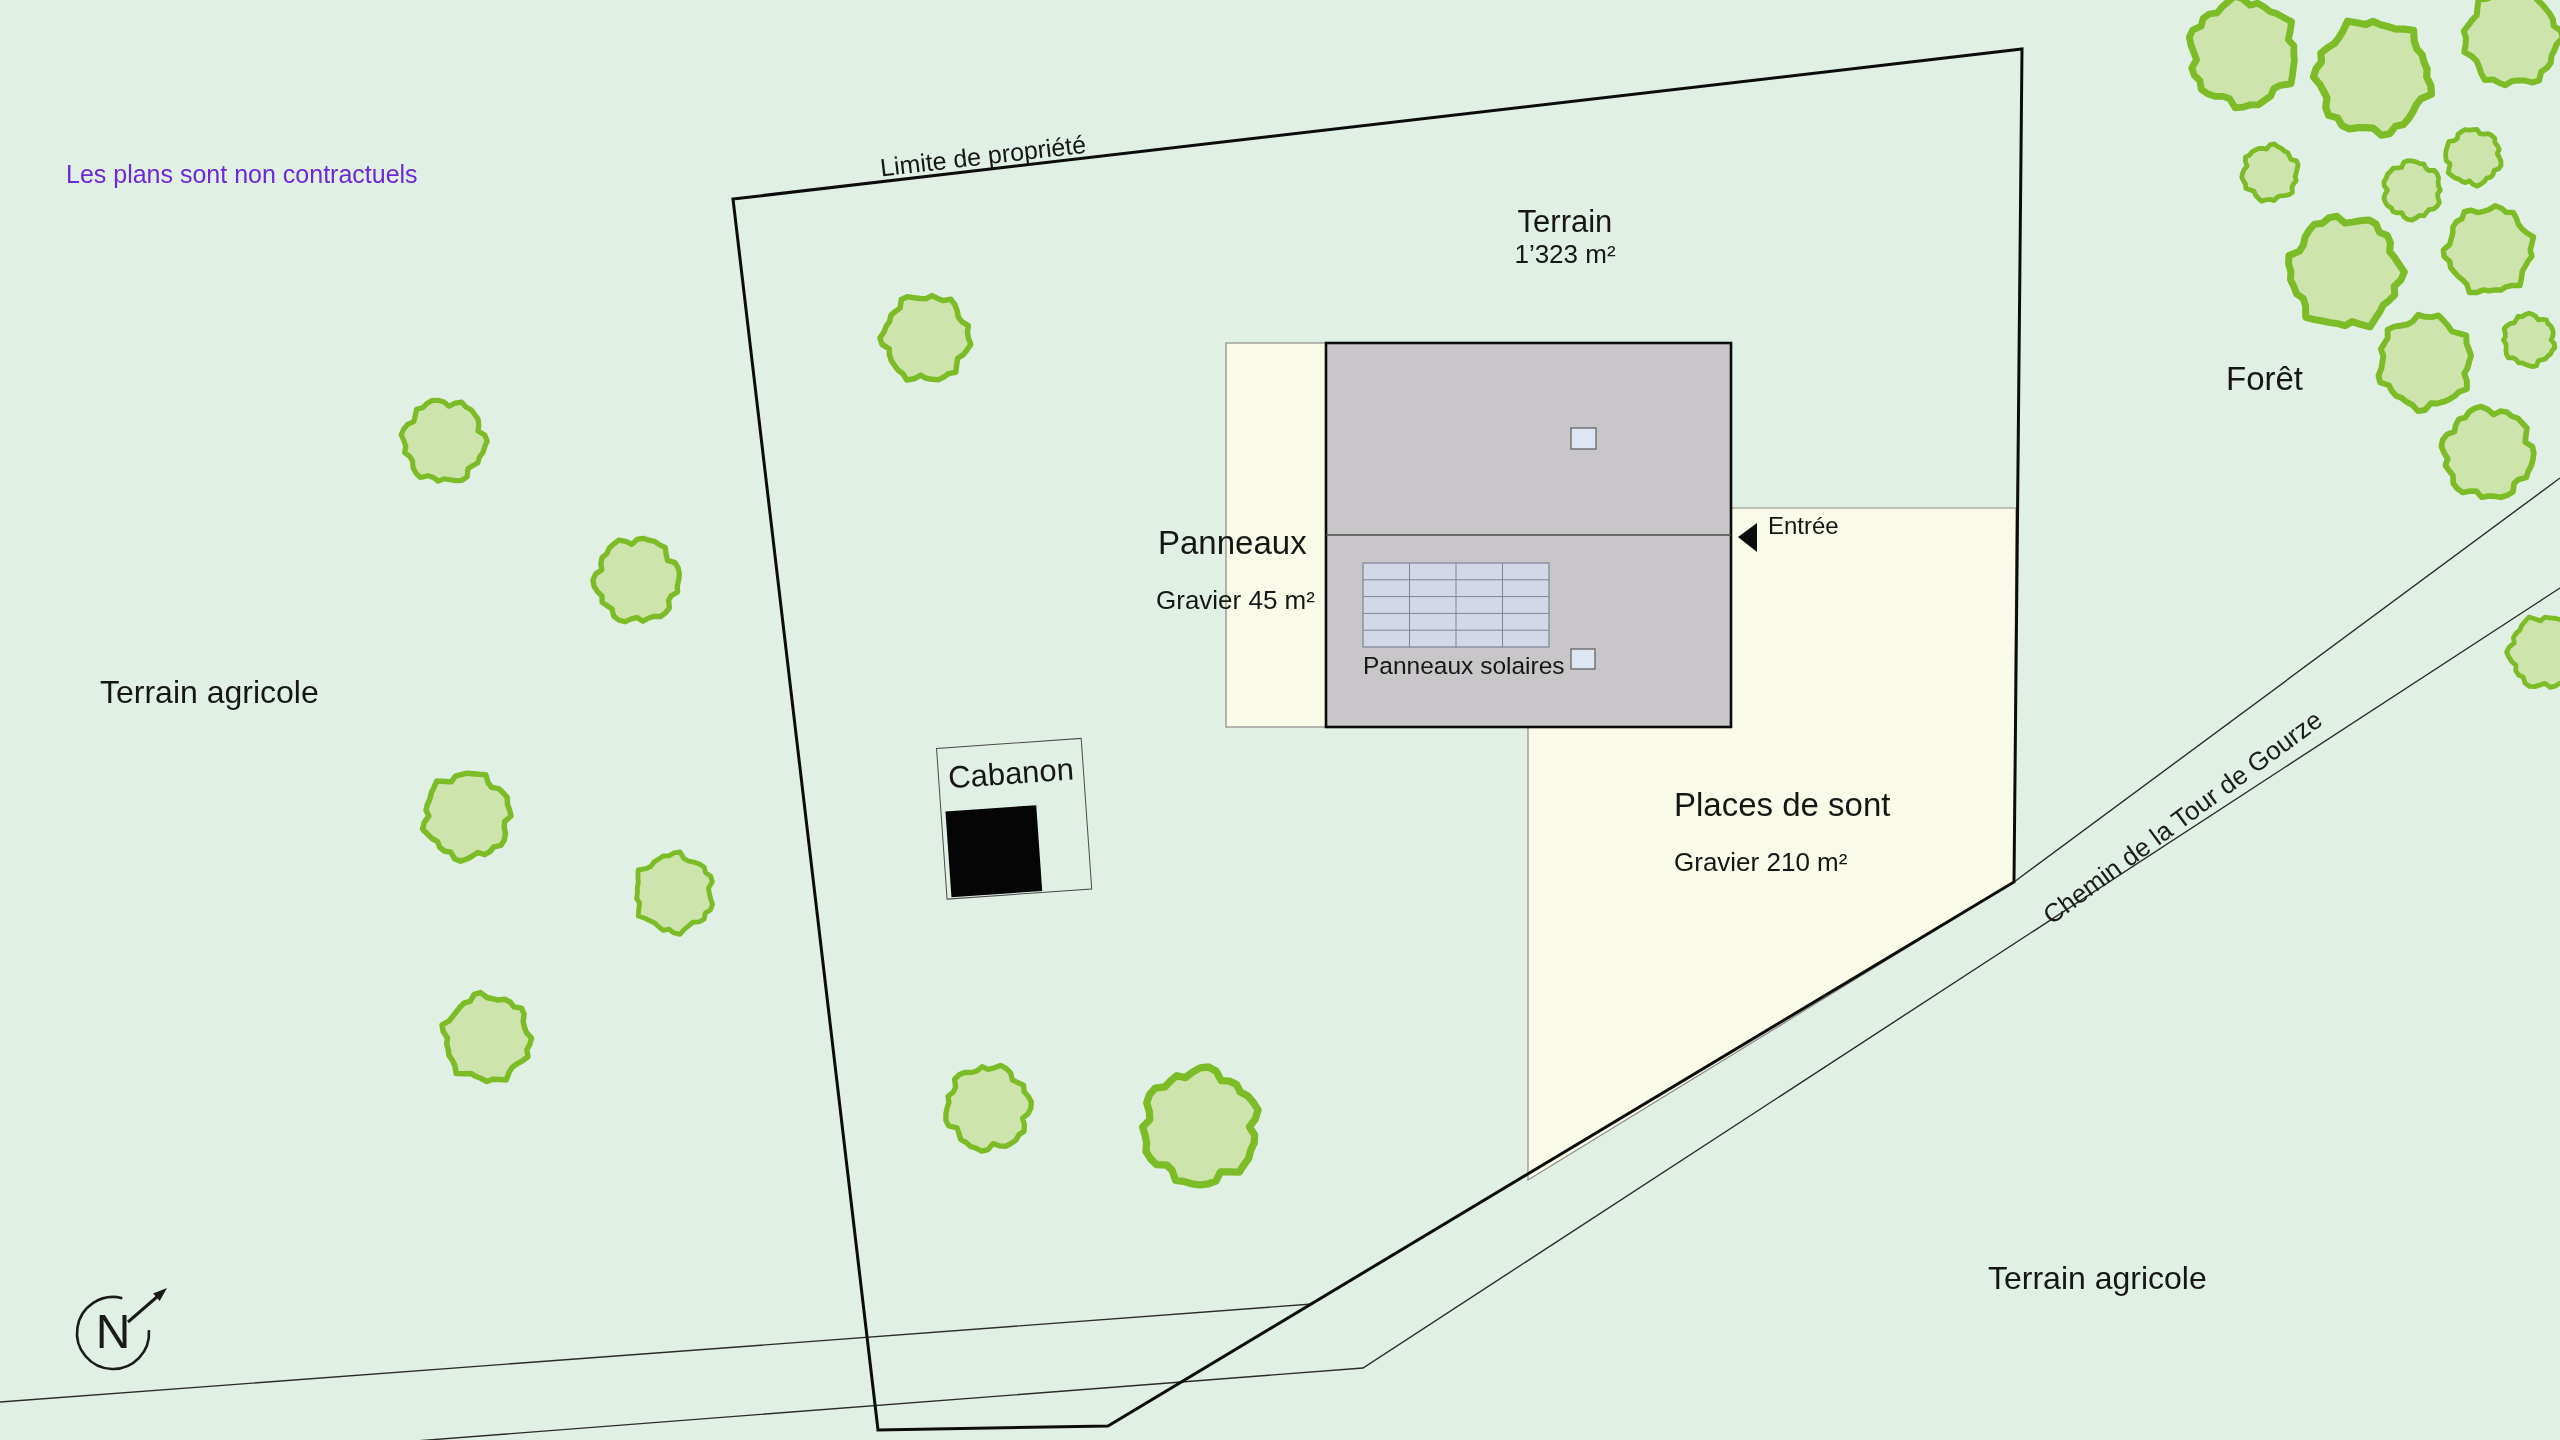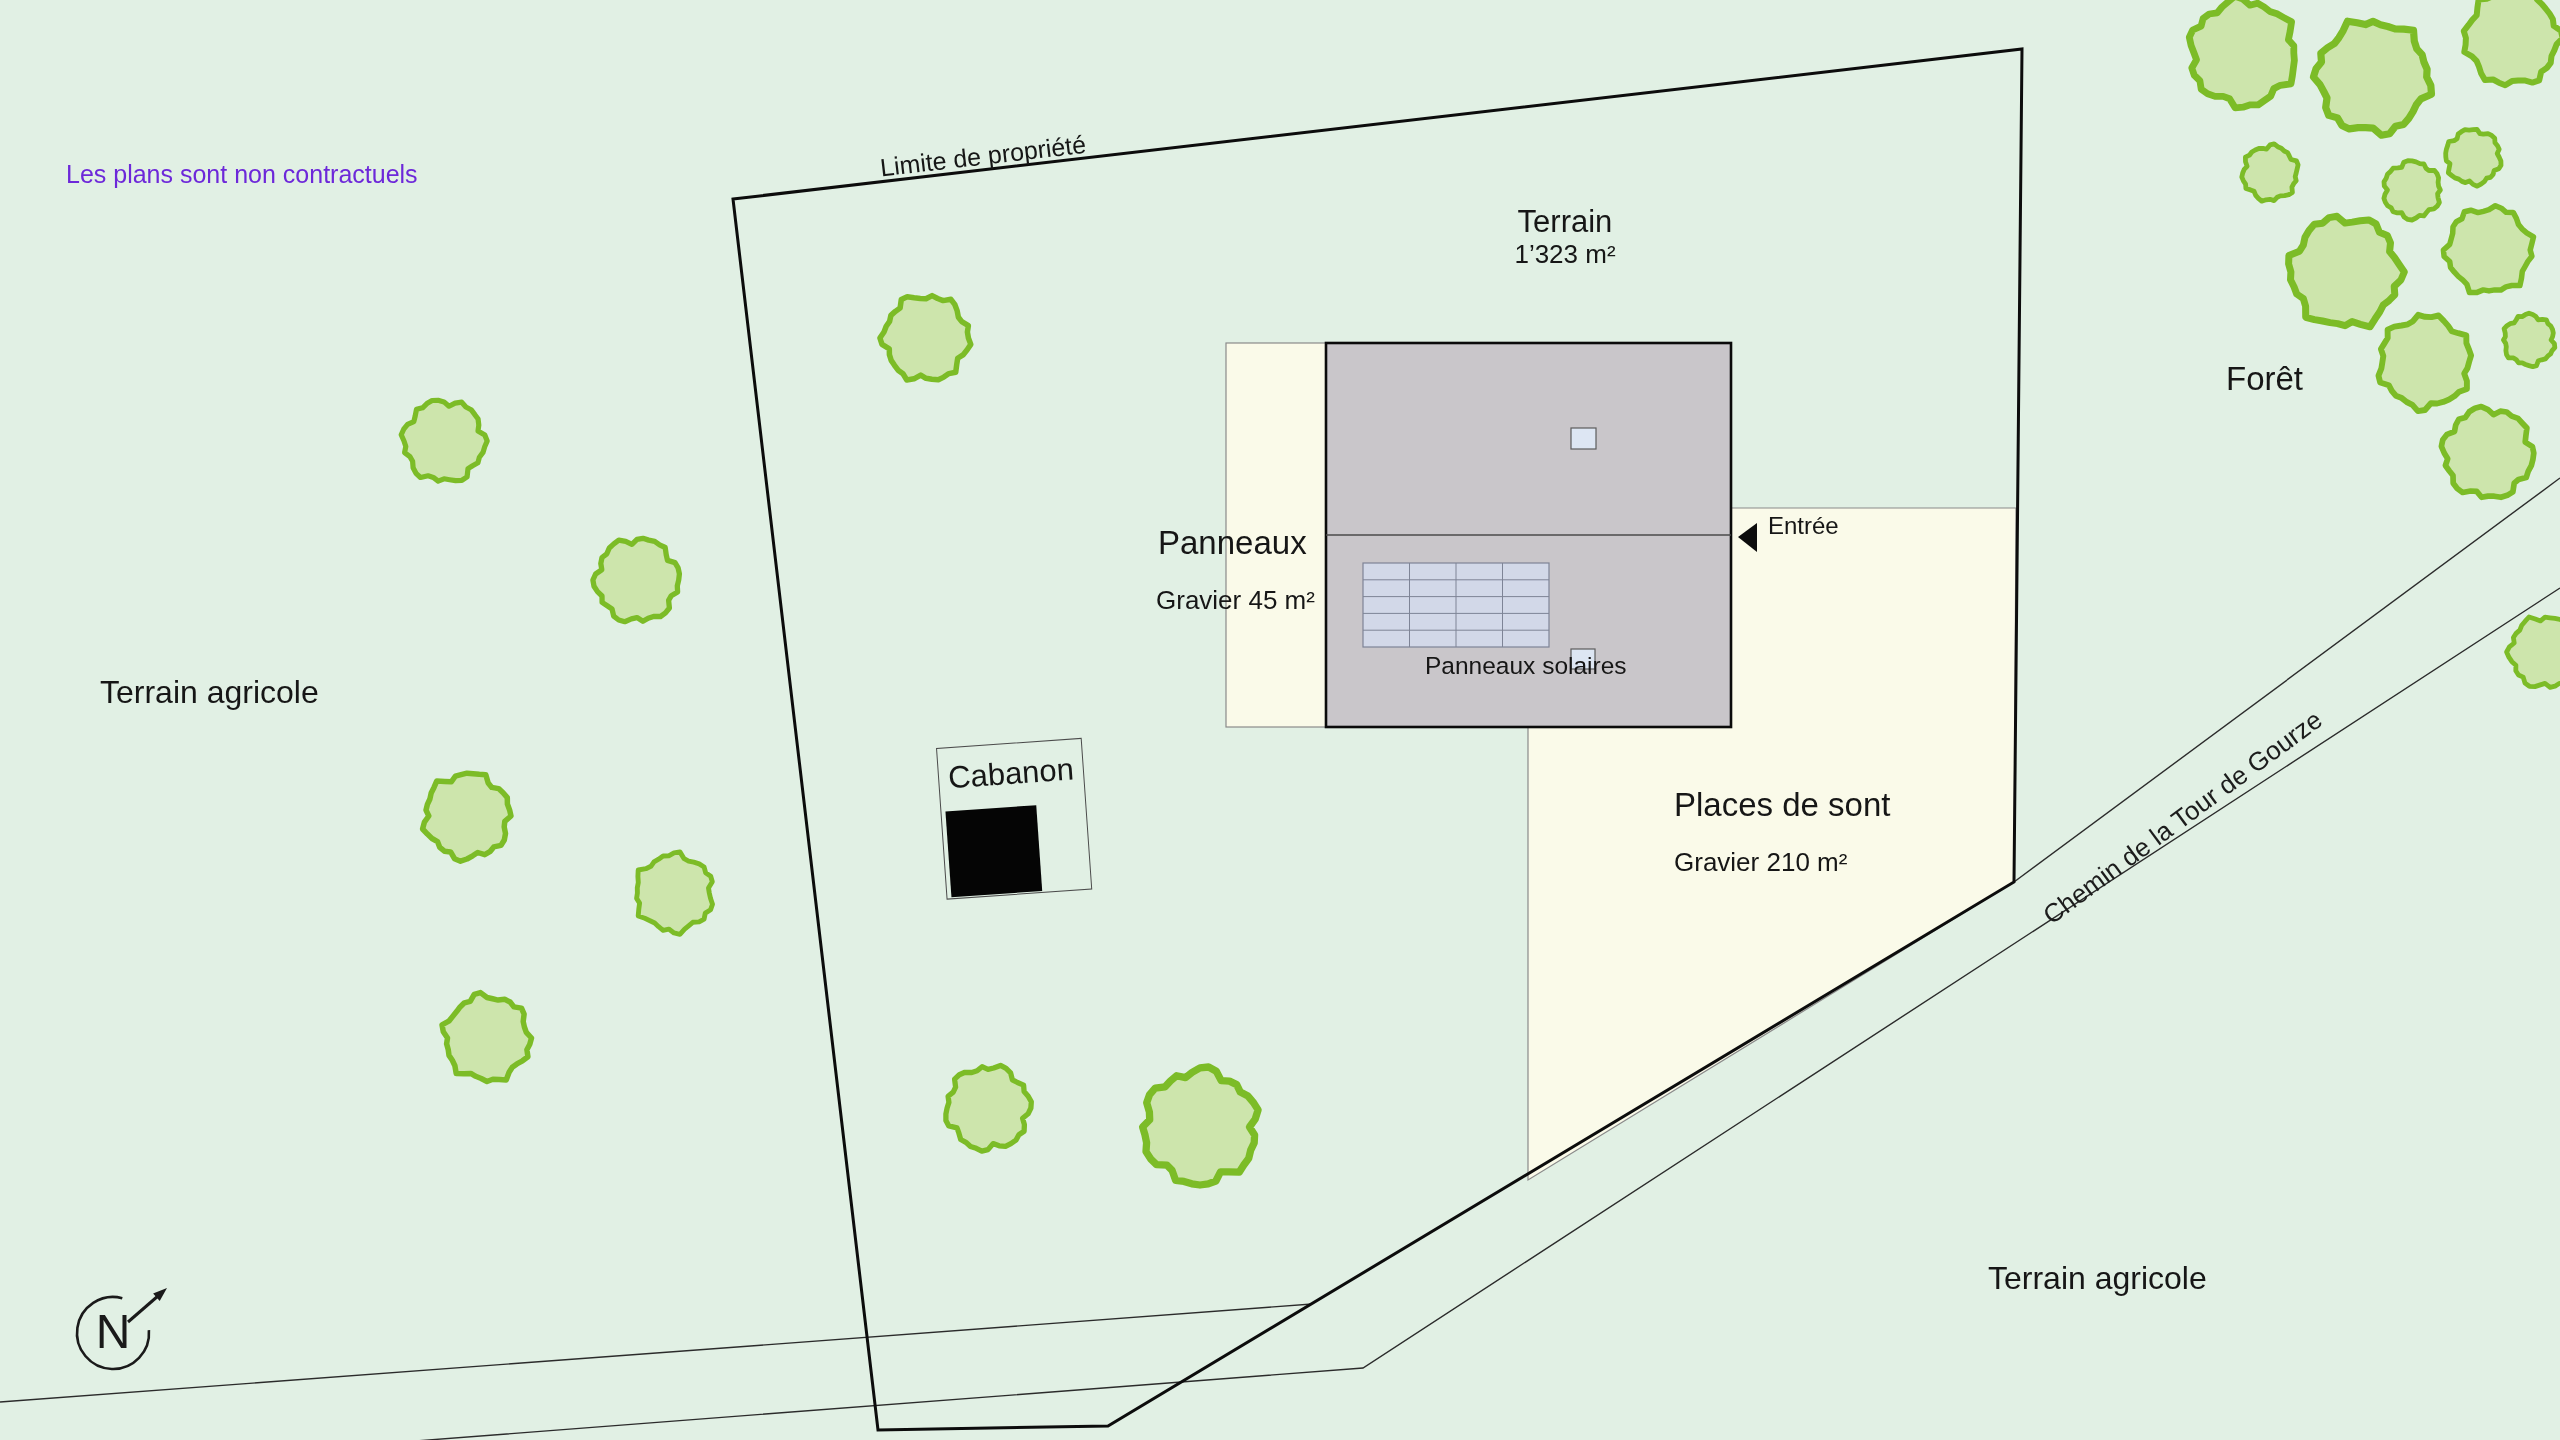--- a/index.html
+++ b/index.html
@@ -114,21 +114,21 @@
   <div class="lbl big" style="left:100px;top:674px">Terrain agricole</div>
 
   <div class="lbl big" style="left:1988px;top:1260px">Terrain agricole</div>
 
   <div class="lbl med" style="left:1158px;top:524px">Panneaux</div>
   <div class="lbl small" style="left:1156px;top:572px">Gravier 45 m²</div>
 
   <div class="lbl med" style="left:1674px;top:786px">Places de sont</div>
   <div class="lbl small" style="left:1674px;top:834px">Gravier 210 m²</div>
 
-  <div class="lbl tiny" style="left:1425px;top:652px;font-size:24.5px">Panneaux solaires</div>
+  <div class="lbl tiny" style="left:1363px;top:652px;font-size:24.5px">Panneaux solaires</div>
 
   <div class="lbl tiny" style="left:1768px;top:512px">Entrée</div>
 
   <div class="lbl rot-chemin" style="left:2183px;top:818px">Chemin de la Tour de Gourze</div>
 
   <div class="cabanon-box">
     <div class="cab-label">Cabanon</div>
     <div class="cabanon-sq"></div>
   </div>
 

